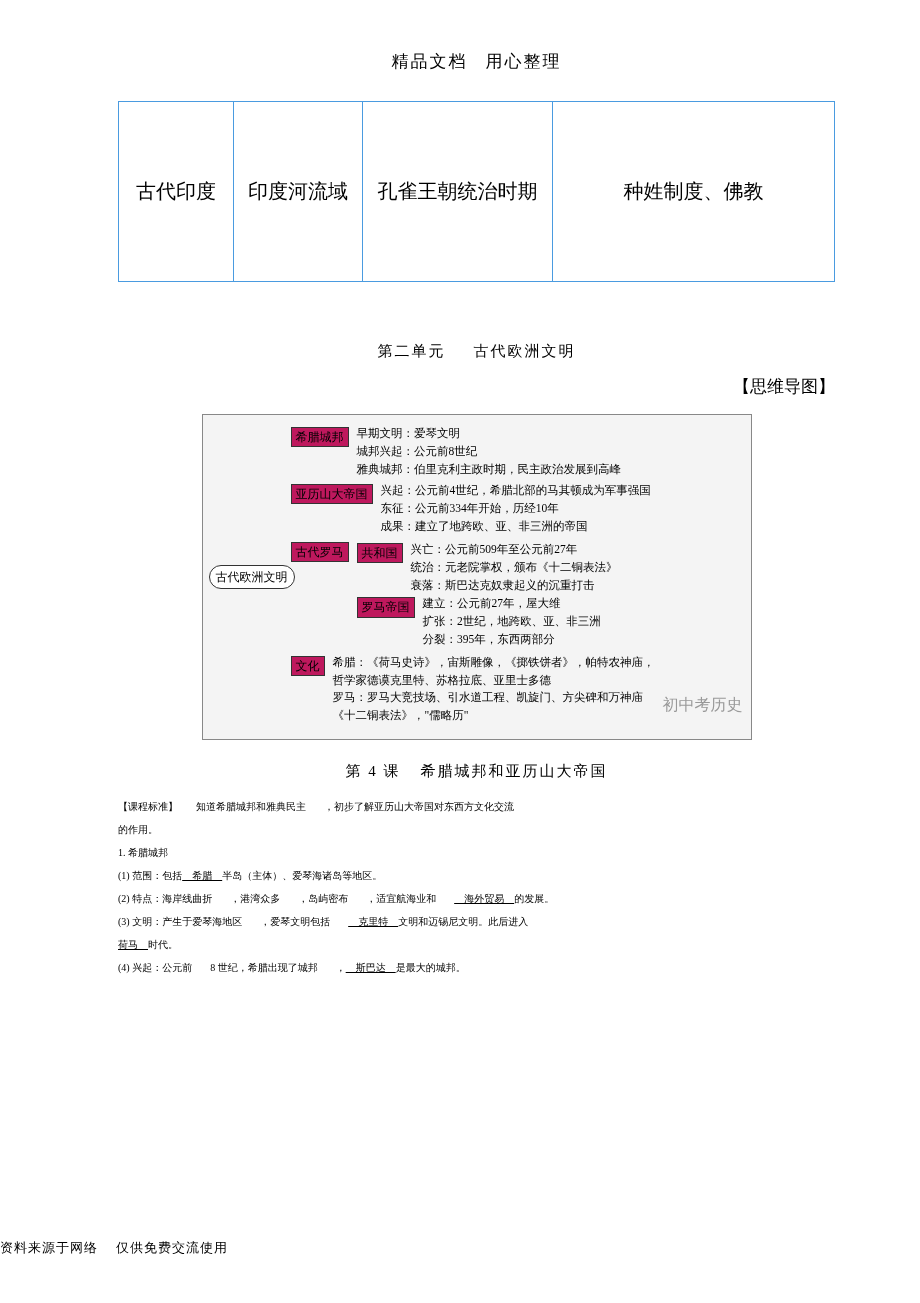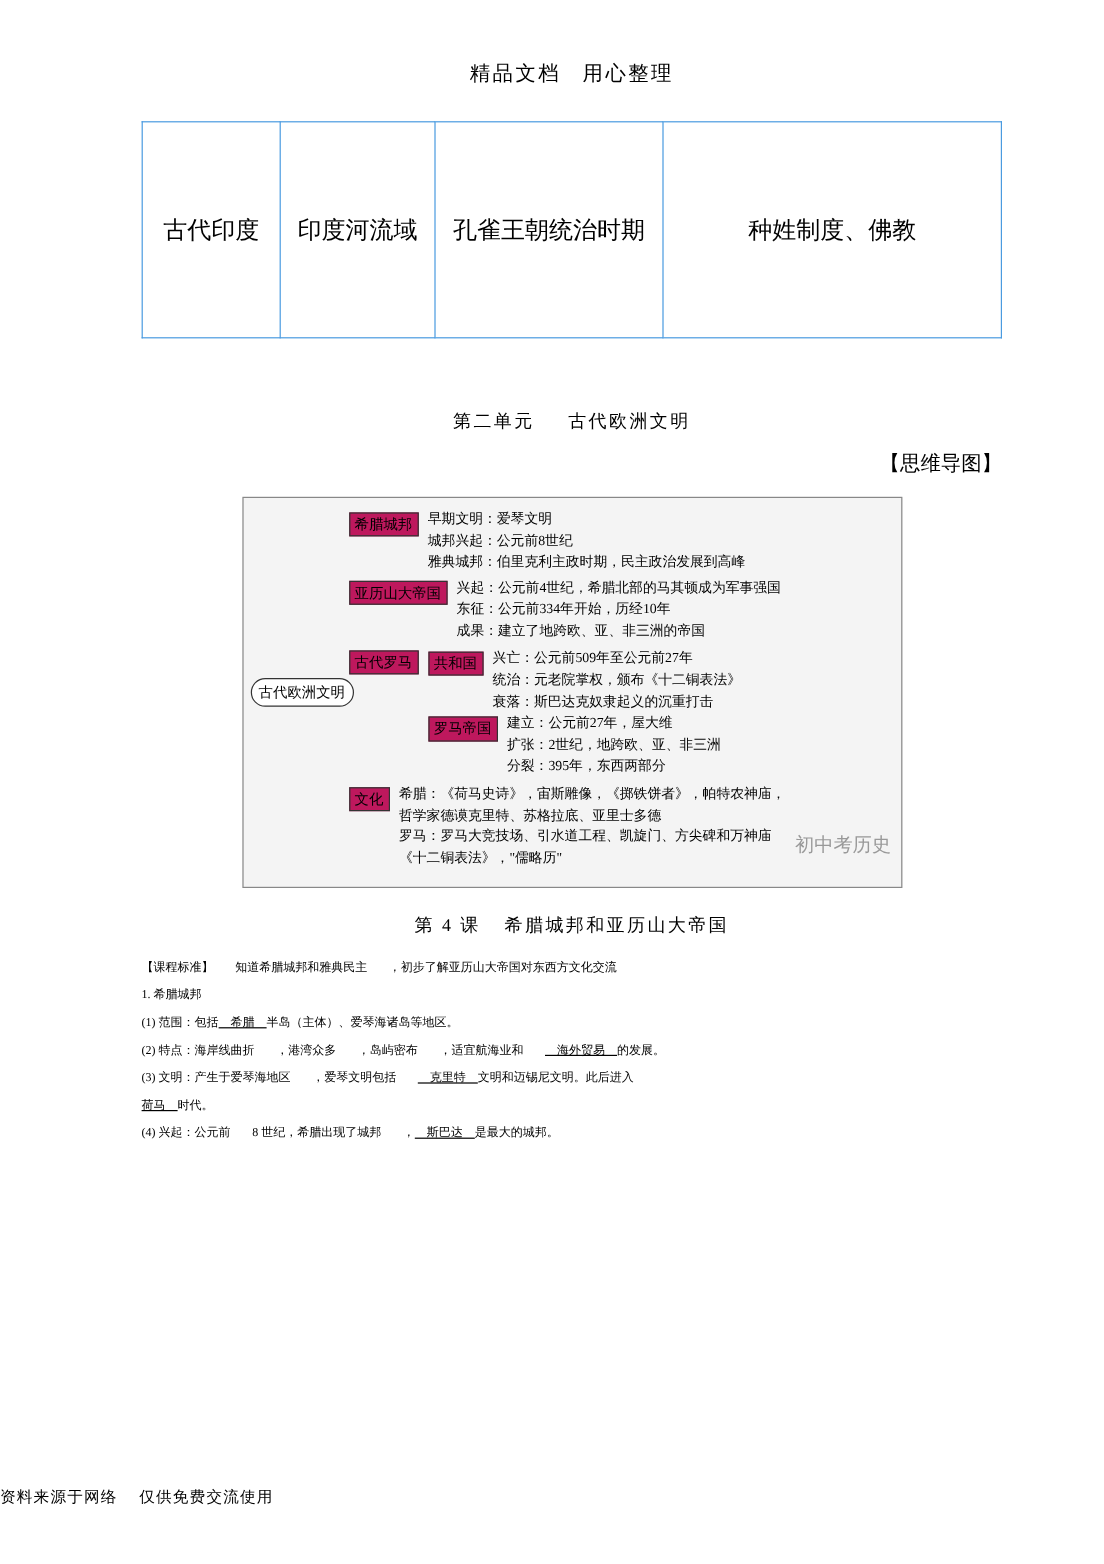--- a/index.html
+++ b/index.html
@@ -214,20 +214,21 @@
   </div>
 
   <div class="lesson-title">
     <span>第 4 课</span><span class="gap"></span><span>希腊城邦和亚历山大帝国</span>
   </div>
 
   <div class="body-text">
     <div>
       <span>【课程标准】</span><span class="pad"></span><span>知道希腊城邦和雅典民主</span><span class="pad"></span><span>，初步了解亚历山大帝国对东西方文化交流</span>
     </div>
+    <div>的作用。</div>
     <div>1. 希腊城邦</div>
     <div>
       <span>(1) 范围：包括</span><span class="u">　希腊　</span><span>半岛（主体）、爱琴海诸岛等地区。</span>
     </div>
     <div>
       <span>(2) 特点：海岸线曲折</span><span class="pad"></span><span>，港湾众多</span><span class="pad"></span><span>，岛屿密布</span><span class="pad"></span><span>，适宜航海业和</span><span class="pad"></span><span class="u">　海外贸易　</span><span>的发展。</span>
     </div>
     <div>
       <span>(3) 文明：产生于爱琴海地区</span><span class="pad"></span><span>，爱琴文明包括</span><span class="pad"></span><span class="u">　克里特　</span><span>文明和迈锡尼文明。此后进入</span>
     </div>

